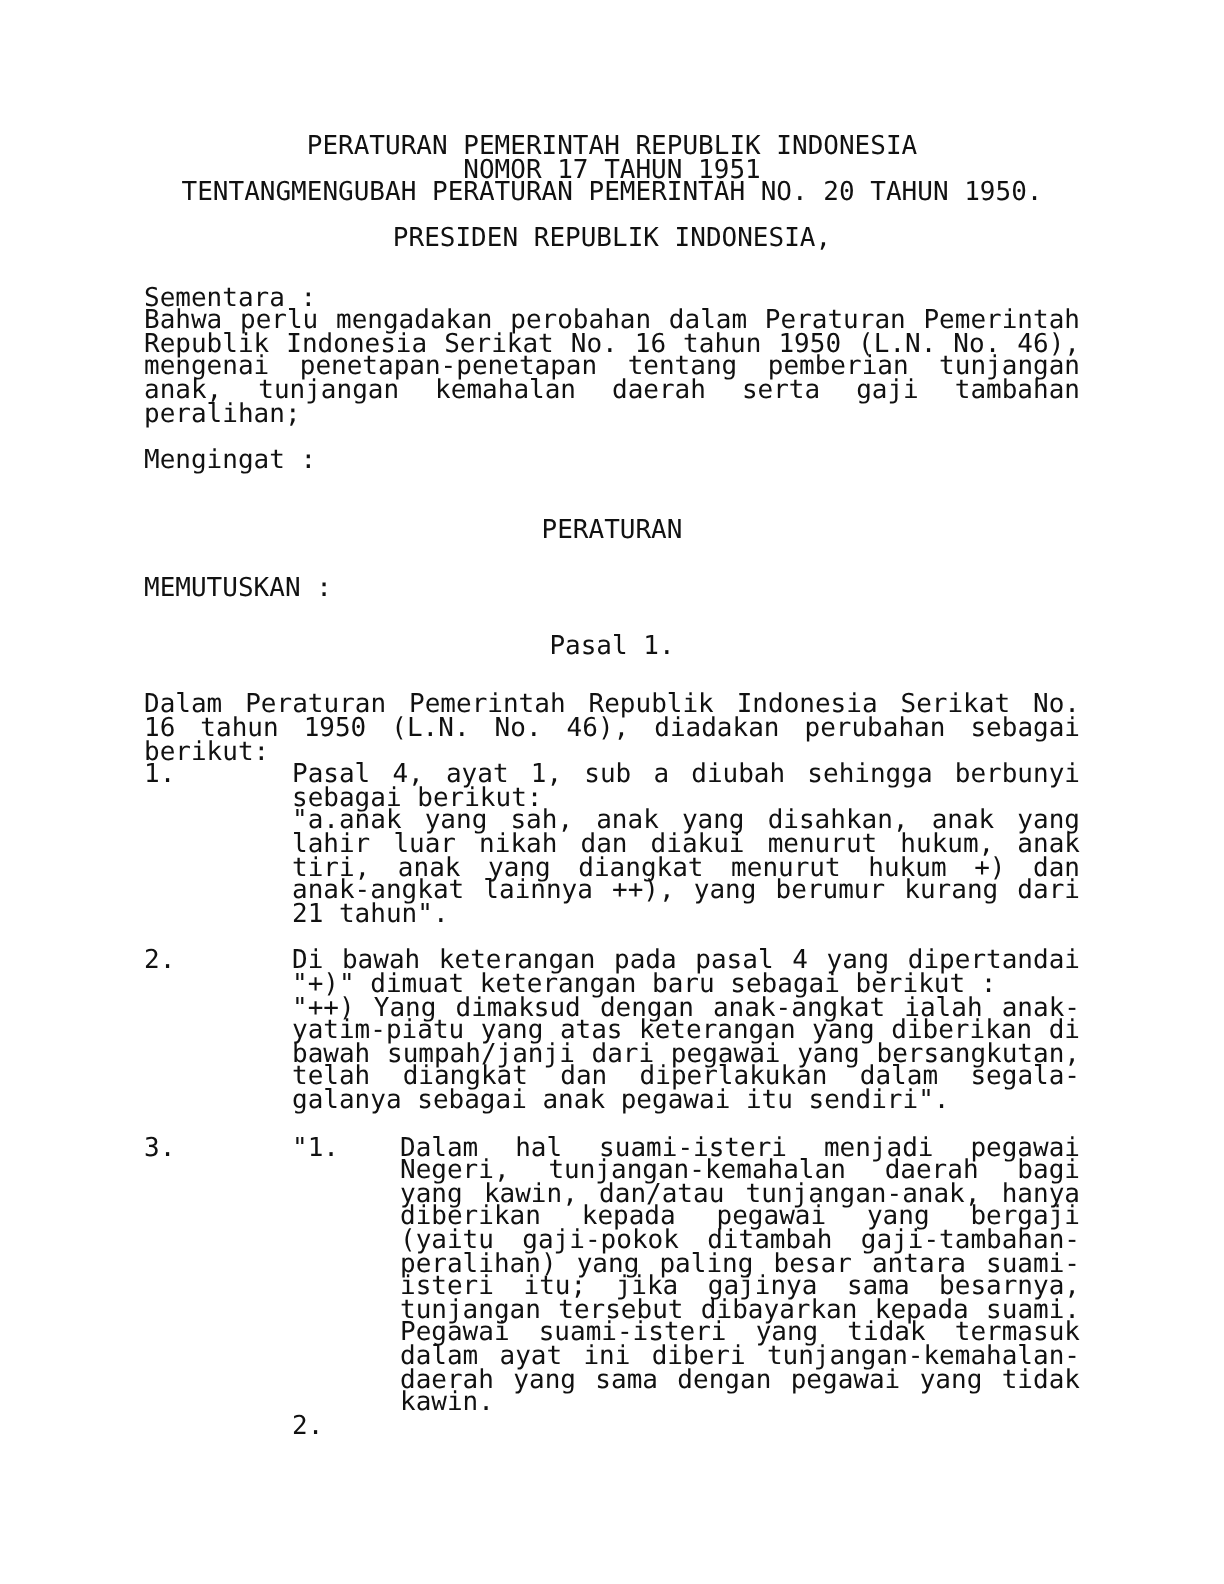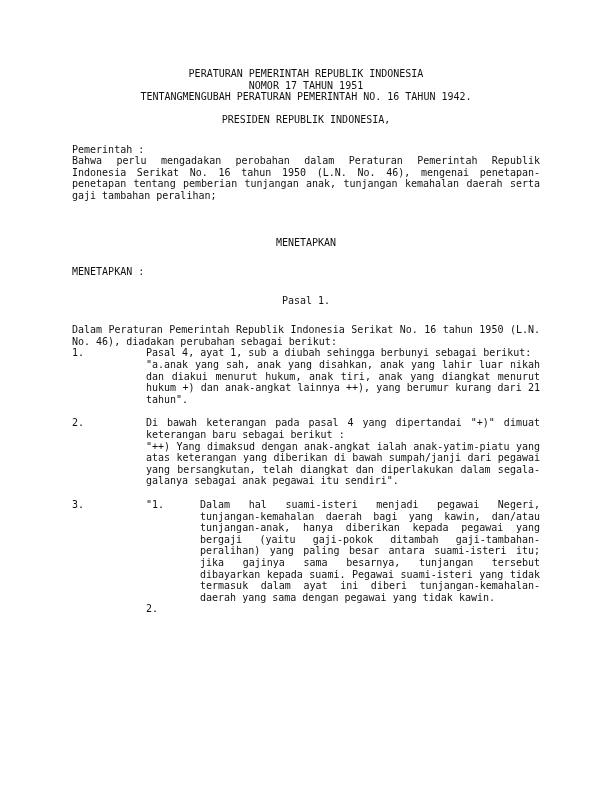--- a/index.html
+++ b/index.html
@@ -1,57 +1,58 @@
 <!DOCTYPE html>
 <html><head>
 <meta charset="utf-8">
 <style>
   html, body { margin: 0; padding: 0; background: #ffffff; }
   body { width: 612px; height: 792px; position: relative; overflow: hidden; }
   .page {
     position: absolute; left: 72px; top: 68px; width: 468px;
     font-family: "DejaVu Sans Mono", "Liberation Mono", monospace;
-    font-size: 10px; line-height: 11.6px; color: #111;
+    font-size: 13px; line-height: 11.6px; color: #111;
   }
   .center { text-align: center; white-space: pre; }
   .p { text-align: justify; text-align-last: left; }
   .gap { height: 11.6px; }
   .gap-half { height: 6px; }
   .item { display: flex; }
   .num { width: 54px; flex: 0 0 54px; }
   .body { flex: 1; text-align: justify; text-align-last: left; margin-left: 20px; }
   .sub { display: flex; }
   .subnum { width: 54px; flex: 0 0 54px; }
   .subbody { flex: 1; text-align: justify; text-align-last: left; }
 </style>
 </head>
 <body>
 
 <div class="page">
   <div class="center">PERATURAN PEMERINTAH REPUBLIK INDONESIA</div>
   <div class="center">NOMOR 17 TAHUN 1951</div>
-  <div class="center">TENTANGMENGUBAH PERATURAN PEMERINTAH NO. 16 TAHUN 1942.</div>
+  <div class="center">TENTANGMENGUBAH PERATURAN PEMERINTAH NO. 20 TAHUN 1950.</div>
   <div class="gap"></div>
   <div class="center">PRESIDEN REPUBLIK INDONESIA,</div>
   <div class="gap"></div>
   <div class="gap-half"></div>
 
-  <div>Pemerintah :</div>
+  <div>Sementara :</div>
   <div class="p">Bahwa perlu mengadakan perobahan dalam Peraturan Pemerintah Republik Indonesia Serikat No. 16 tahun 1950 (L.N. No. 46), mengenai penetapan-penetapan tentang pemberian tunjangan anak, tunjangan kemahalan daerah serta gaji tambahan peralihan;</div>
   <div class="gap-half"></div>
   <div class="gap-half"></div>
 
+  <div>Mengingat :</div>
   <div class="gap"></div>
   <div class="gap"></div>
 
-  <div class="center">MENETAPKAN</div>
+  <div class="center">PERATURAN</div>
   <div class="gap"></div>
   <div class="gap-half"></div>
 
-  <div>MENETAPKAN :</div>
+  <div>MEMUTUSKAN :</div>
   <div class="gap"></div>
   <div class="gap-half"></div>
 
   <div class="center">Pasal 1.</div>
   <div class="gap"></div>
   <div class="gap-half"></div>
 
   <div class="p">Dalam Peraturan Pemerintah Republik Indonesia Serikat No. 16 tahun 1950 (L.N. No. 46), diadakan perubahan sebagai berikut:</div>
 
   <div class="item">

